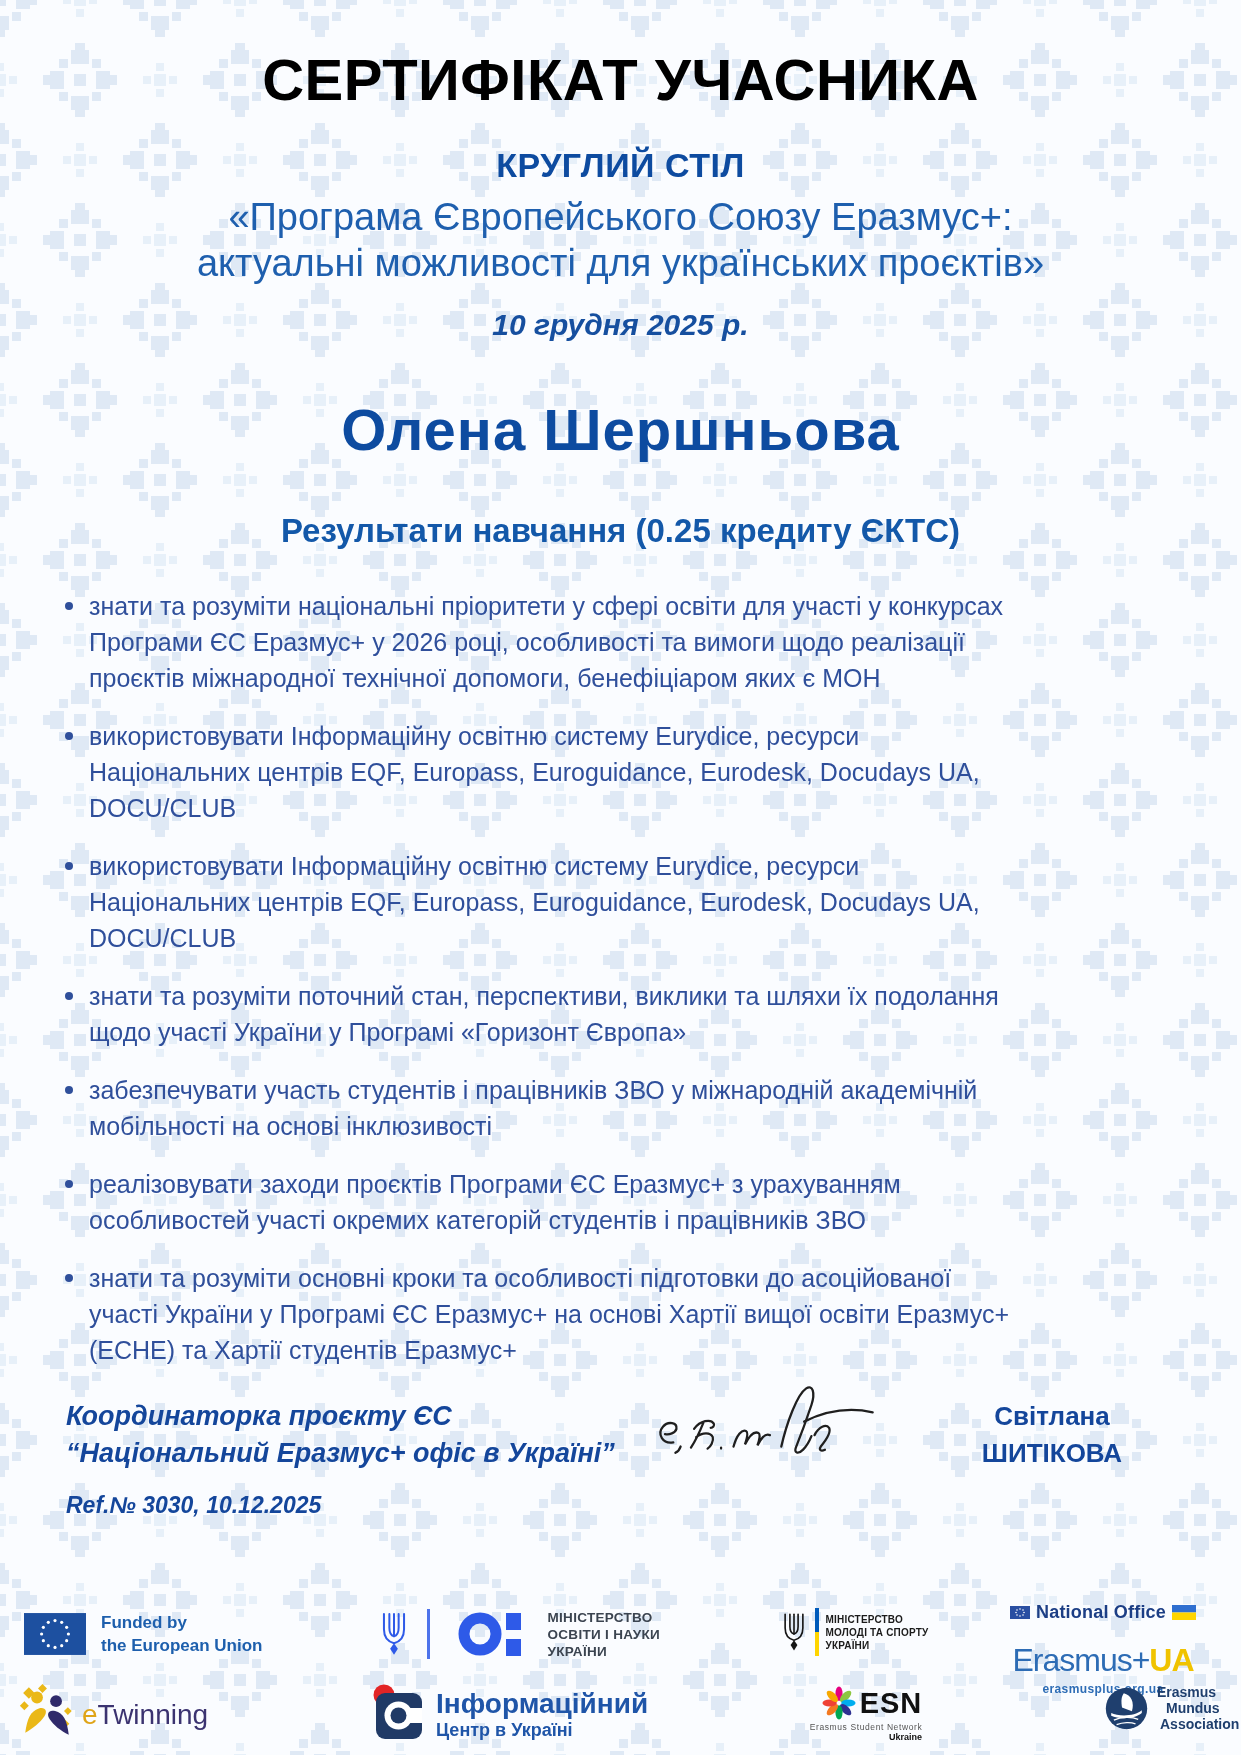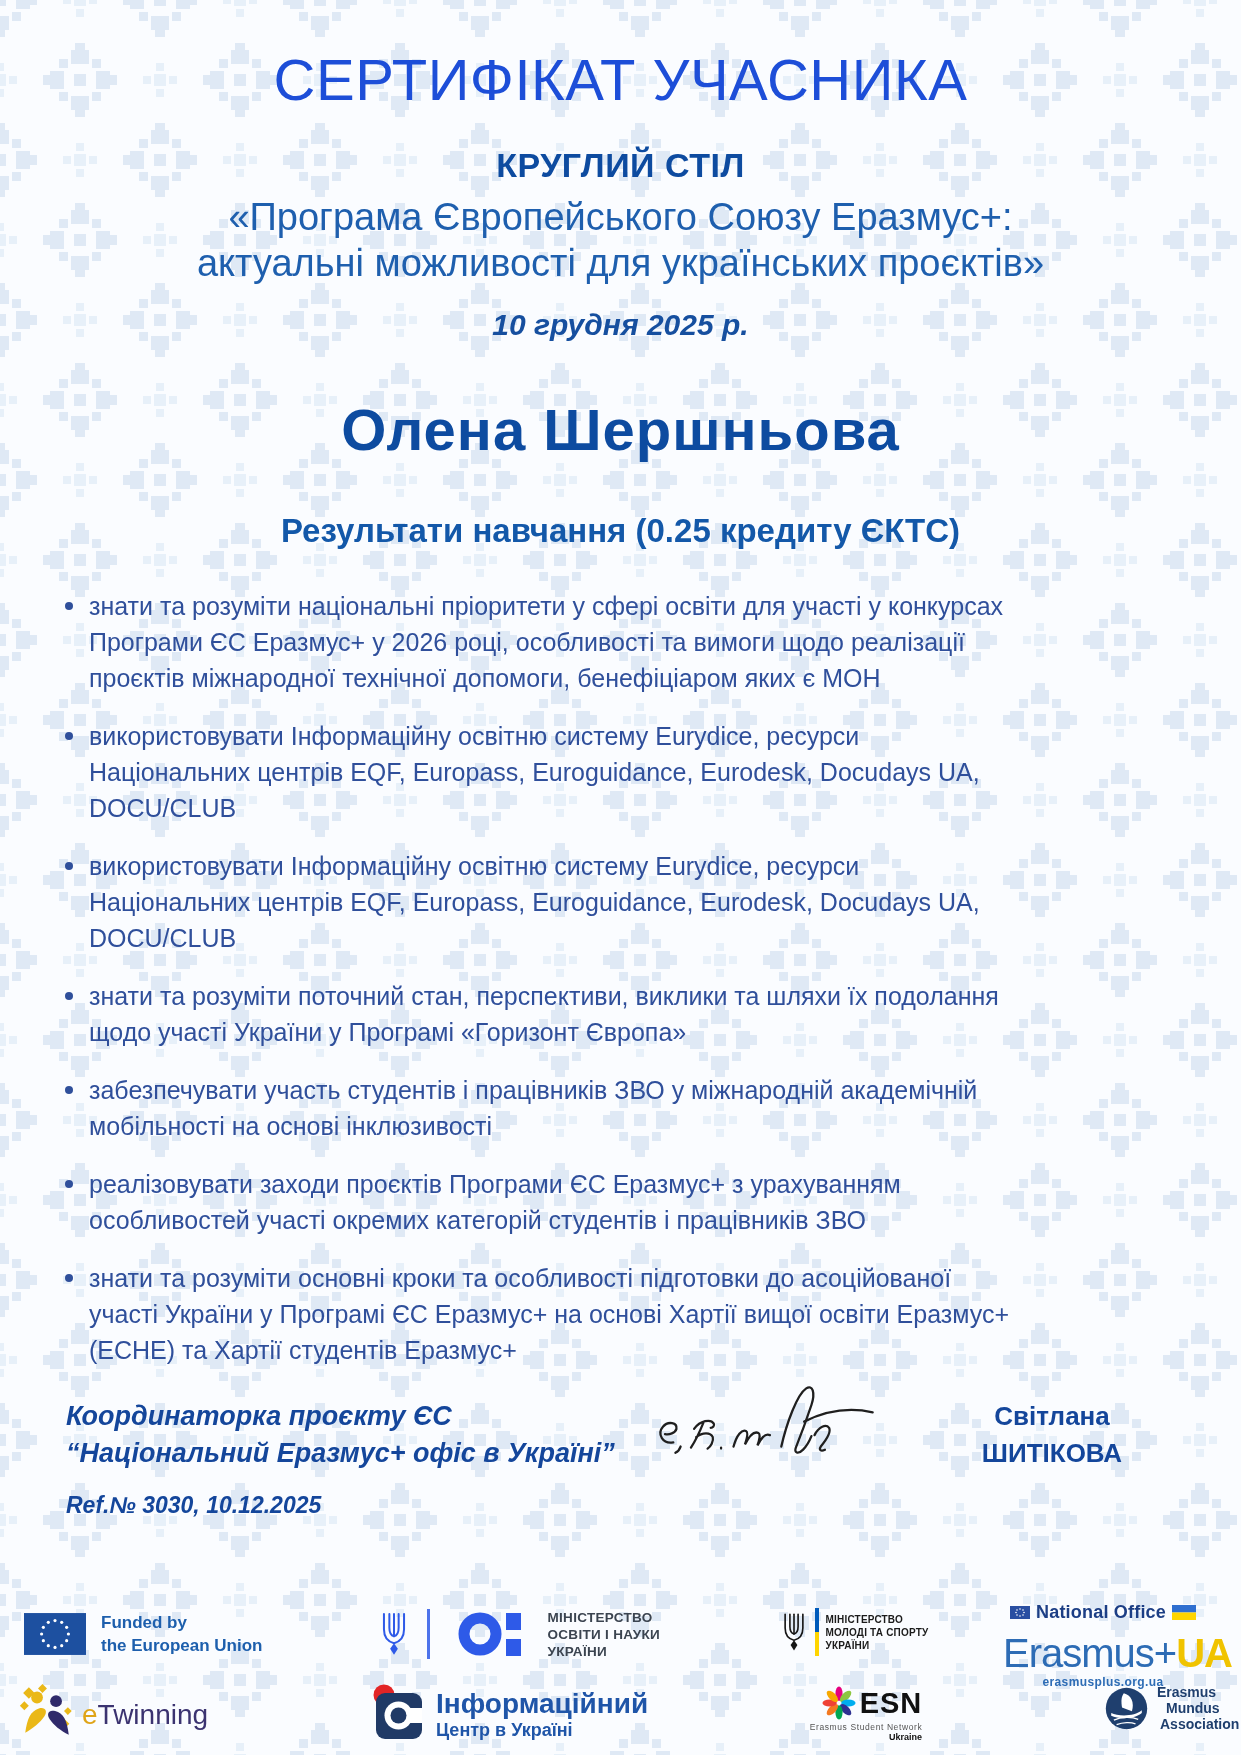--- a/index.html
+++ b/index.html
@@ -5,21 +5,21 @@
   html,body{margin:0;padding:0}
   body{
     width:1241px;height:1755px;position:relative;overflow:hidden;
     background:#fafcff;
     font-family:"Liberation Sans","DejaVu Sans",sans-serif;
   }
   #bgpat{position:absolute;left:0;top:0;z-index:0}
   .abs{position:absolute;z-index:1}
   .center{left:0;right:0;text-align:center}
 
-  .title{top:46px;font-size:58px;font-weight:400;color:#1d4ed8;letter-spacing:.5px}
+  .title{top:46px;font-size:58px;font-weight:700;color:#000000;letter-spacing:.5px}
   .event-type{top:146px;font-size:34px;font-weight:800;color:#0d4ba0;letter-spacing:.5px}
   .quote{top:194px;font-size:38px;font-weight:500;color:#1e5fae;line-height:46px}
   .date{top:308px;font-size:30px;font-weight:700;font-style:italic;color:#164f9f}
   .name{top:396px;font-size:58px;font-weight:800;color:#0d4ba0;letter-spacing:1px}
   .outcomes-heading{top:512px;font-size:33px;font-weight:800;color:#1358a9}
 
   .outcomes{position:absolute;z-index:1;top:588px;left:62px;right:40px;list-style:none;margin:0;padding:0}
   .outcomes li{position:relative;padding-left:27px;margin-bottom:22px;
     font-size:25px;line-height:36px;font-weight:500;color:#2f4f9b;white-space:pre-line}
   .outcomes li::before{content:"";position:absolute;left:3px;top:14px;width:8px;height:8px;border-radius:50%;background:#2f4f9b}
@@ -36,21 +36,21 @@
   .mon-divider{width:2.5px;height:50px;background:#2e5ae8;opacity:.85;margin:0 16px}
   .f-mon-text{font-size:13.5px;font-weight:700;color:#3b4450;line-height:17px;letter-spacing:.3px;margin-left:14px}
 
   .f-youth{left:779px;top:1608px;display:flex;align-items:center}
   .youth-bar{width:3.5px;height:48px;margin:0 7px 0 6px;background:linear-gradient(#005bbb 0 50%,#ffd500 50% 100%)}
   .f-youth-text{font-size:10px;font-weight:700;color:#1b1b1b;line-height:13px;letter-spacing:.2px}
 
   .f-eua{left:1003px;top:1602px;width:200px;text-align:center}
   .eua-row1{display:flex;align-items:center;justify-content:center;gap:6px}
   .eua-office{font-size:18px;font-weight:800;color:#1c3e85;letter-spacing:.2px}
-  .eua-brand{font-size:40px;line-height:42px;letter-spacing:-1px;margin-top:9px}
+  .eua-brand{font-size:32px;line-height:42px;letter-spacing:-1px;margin-top:16px}
   .eua-brand .b{color:#2d6cb5;font-weight:500}
   .eua-brand .y{color:#f0c300;font-weight:700}
   .eua-url{font-size:12px;font-weight:700;color:#2d6cb5;letter-spacing:.4px;margin-top:1px}
 
   .f-etw{left:18px;top:1684px;display:flex;align-items:center;gap:6px}
   .etw-text{font-size:28px;margin-top:6px}
   .etw-text .e{color:#dfa418;font-weight:500}
   .etw-text .t{color:#3b3370;font-weight:500}
 
   .f-info{left:371px;top:1682px;display:flex;align-items:center;gap:11px}

